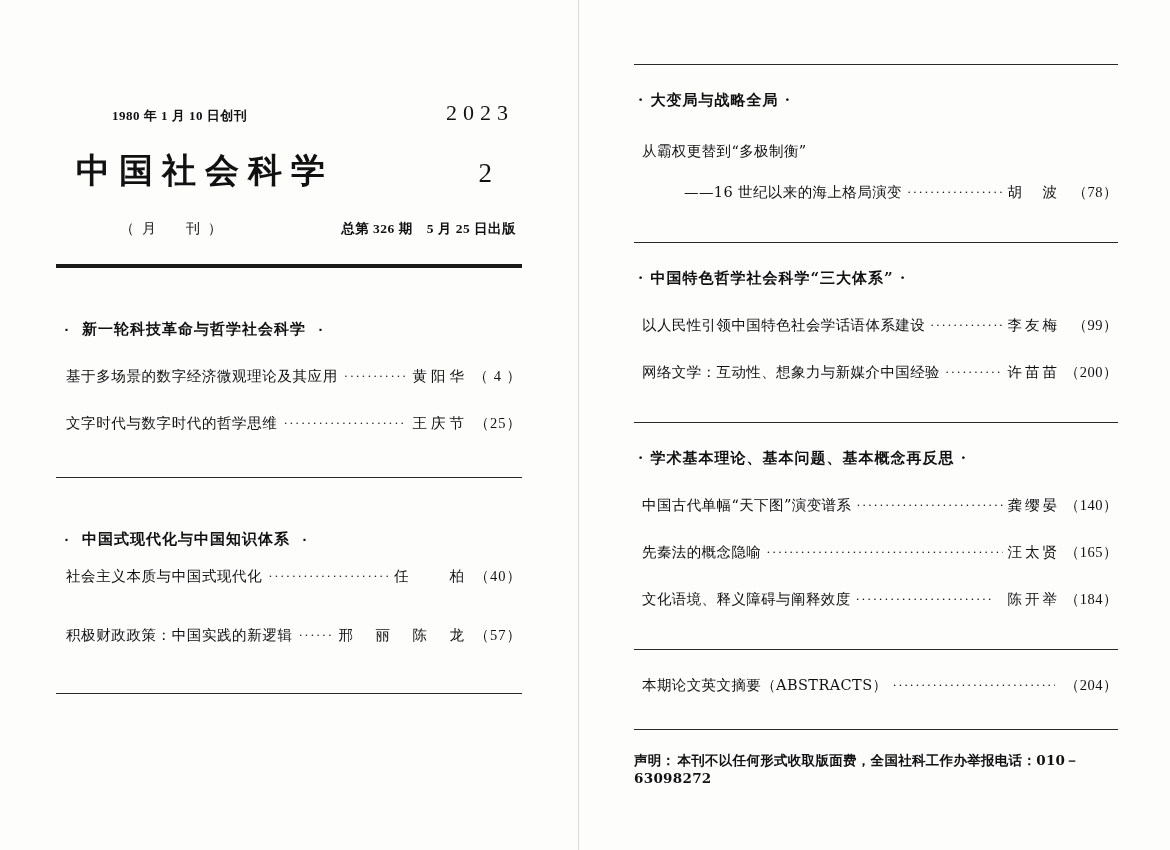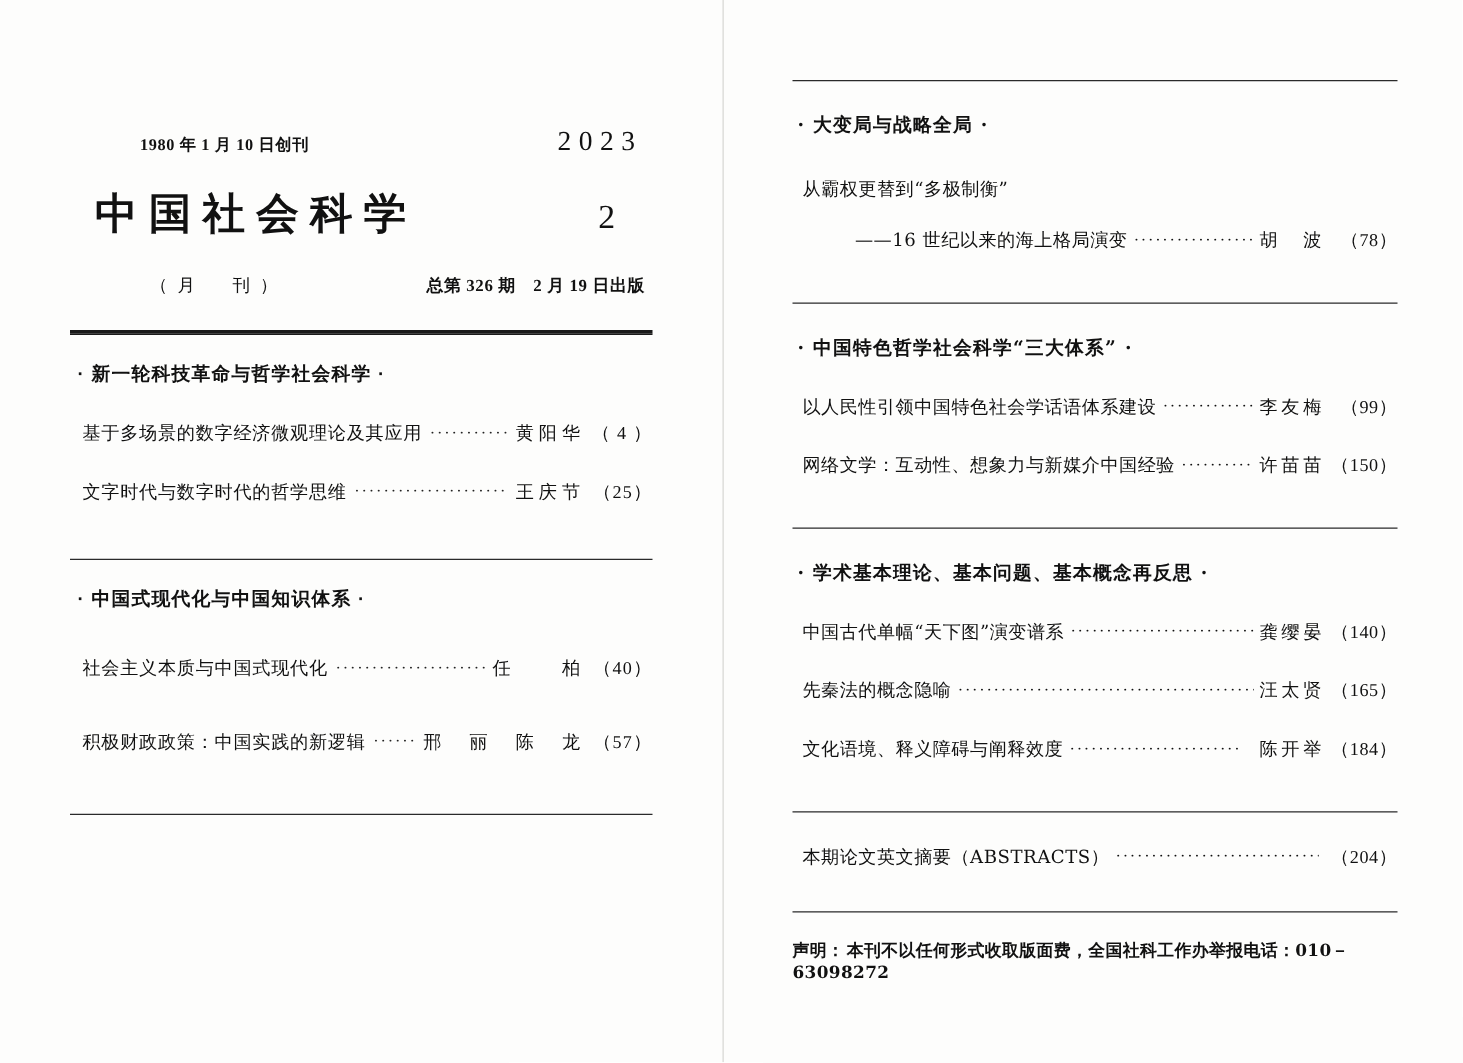--- a/index.html
+++ b/index.html
@@ -85,22 +85,22 @@
   .rule-thin {
     border-top: 1px solid #2a2a2a;
     height: 0;
     margin: 26px 0 0 0;
   }
 
   .section-head {
     font-size: 15px;
     font-weight: bold;
     letter-spacing: 1px;
-    margin: 22px 0 0 6px;
-    font-family: Liberation Sans, sans-serif;
+    margin: 52px 0 0 6px;
+    font-family: Liberation Mono, monospace;
   }
   .entry {
     display: flex;
     align-items: baseline;
     margin: 28px 0 0 0;
     font-size: 14.5px;
     white-space: nowrap;
   }
   .entry .e-title {
     letter-spacing: .6px;
@@ -203,21 +203,21 @@
       <div class="year">2023</div>
     </div>
 
     <div class="masthead-row2">
       <div class="journal-title">中国社会科学</div>
       <div class="issue-no">2</div>
     </div>
 
     <div class="masthead-row3">
       <div class="monthly">（月　刊）</div>
-      <div class="issue-meta">总第 326 期　2 月 19 日出版</div>
+      <div class="issue-meta">总第 326 期　5 月 25 日出版</div>
     </div>
 
     <div class="rule-double"></div>
 
     <div>
       <div class="section-head">· 新一轮科技革命与哲学社会科学 ·</div>
 
       <div class="entry">
         <span class="e-title">基于多场景的数字经济微观理论及其应用</span>
         <span class="dots">································································</span>
@@ -231,21 +231,21 @@
         <span class="e-author">王庆节</span>
         <span class="e-page">（25）</span>
       </div>
     </div>
 
     <div class="rule-thin" style="margin-top:44px;"></div>
 
     <div>
       <div class="section-head">· 中国式现代化与中国知识体系 ·</div>
 
-      <div class="entry" style="margin-top:36px;">
+      <div class="entry" style="margin-top:18px;">
         <span class="e-title">社会主义本质与中国式现代化</span>
         <span class="dots">································································</span>
         <span class="e-author">任　　柏</span>
         <span class="e-page">（40）</span>
       </div>
 
       <div class="entry" style="margin-top:40px;">
         <span class="e-title">积极财政政策：中国实践的新逻辑</span>
         <span class="dots">····························</span>
         <span class="e-author">邢　丽　陈　龙</span>
@@ -284,21 +284,21 @@
         <span class="e-title">以人民性引领中国特色社会学话语体系建设</span>
         <span class="dots">··············</span>
         <span class="e-author">李友梅</span>
         <span class="e-page">（99）</span>
       </div>
 
       <div class="r-entry" style="margin-top:28px;">
         <span class="e-title">网络文学：互动性、想象力与新媒介中国经验</span>
         <span class="dots">··········</span>
         <span class="e-author">许苗苗</span>
-        <span class="e-page">（150）</span>
+        <span class="e-page">（200）</span>
       </div>
     </div>
 
     <div class="r-rule" style="margin-top:40px;"></div>
 
     <div>
       <div class="r-section-head">· 学术基本理论、基本问题、基本概念再反思 ·</div>
 
       <div class="r-entry" style="margin-top:28px;">
         <span class="e-title">中国古代单幅“天下图”演变谱系</span>

